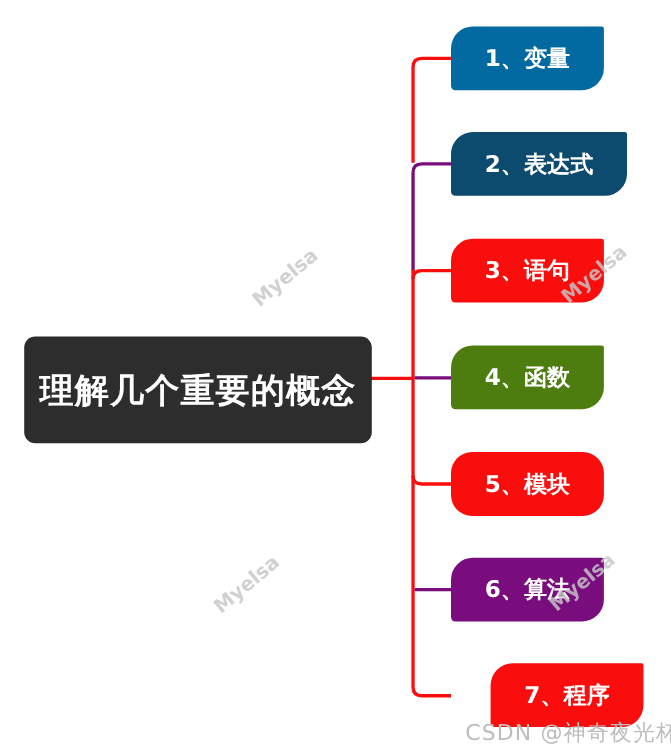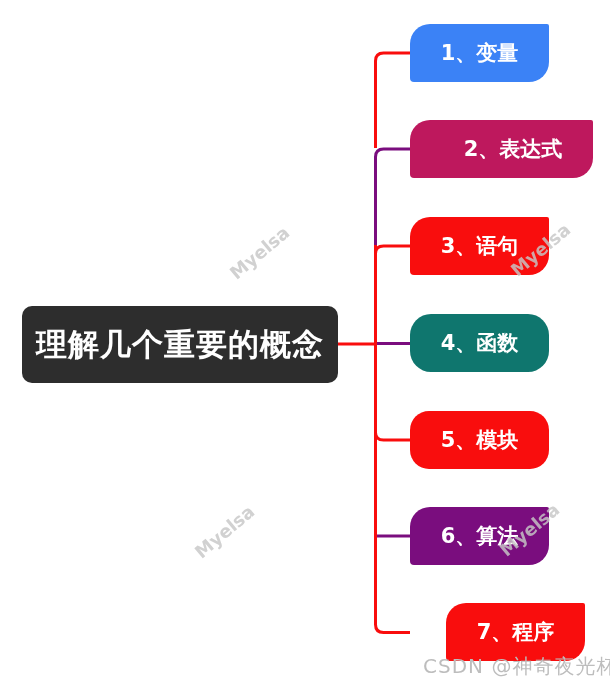--- a/index.html
+++ b/index.html
@@ -3,21 +3,21 @@
 <meta charset="utf-8">
 <style>
   html,body{margin:0;padding:0;background:#fff;}
   .canvas{
     position:relative;width:610px;height:686px;background:#ffffff;
     overflow:hidden;font-family:"DejaVu Sans",sans-serif;
   }
   .lines{position:absolute;left:0;top:0;width:610px;height:686px;z-index:1;}
   .lines path{fill:none;stroke-width:3;}
   .root{
-    position:absolute;left:22px;top:306px;width:316px;height:77px;
+    position:absolute;left:22px;top:306px;width:316px;height:97px;
     border-radius:10px;color:#ffffff;font-size:31px;font-weight:bold;
     display:flex;align-items:center;justify-content:center;
     letter-spacing:1px;z-index:2;white-space:nowrap;
   }
   .node{
     position:absolute;left:410px;width:139px;height:58px;
     border-radius:20px 2px 20px 4px;color:#ffffff;
     font-size:21px;font-weight:bold;
     display:flex;align-items:center;justify-content:center;
     z-index:2;white-space:nowrap;
@@ -62,24 +62,24 @@
 
     <path d="M334 344 H375.5" stroke="#f90d0d"></path>
 
     <path d="M377 343.5 H410" stroke="#7a0d7e"></path>
 
     <path d="M377 536 H410" stroke="#7a0d7e"></path>
   </svg>
 
   <div class="root" style="background: rgb(45, 45, 45);">理解几个重要的概念</div>
 
-  <div class="node n1" style="background: #3b82f6;">1、变量</div>
-  <div class="node n2" style="background: #be185d; padding-left: 23px;">2、表达式</div>
+  <div class="node n1" style="background: #0369a1;">1、变量</div>
+  <div class="node n2" style="background: #0c4a6e;">2、表达式</div>
   <div class="node n3" style="background: rgb(249, 13, 13);">3、语句</div>
-  <div class="node n4" style="background: #0f766e; border-radius: 21px;">4、函数</div>
+  <div class="node n4" style="background: #4d7c0f;">4、函数</div>
   <div class="node n5" style="background: rgb(249, 13, 13);">5、模块</div>
   <div class="node n6" style="background: rgb(122, 13, 126);">6、算法</div>
   <div class="node n7" style="background: rgb(249, 13, 13);">7、程序</div>
 
   <span class="wm wm1">Myelsa</span>
   <span class="wm wm2">Myelsa</span>
   <span class="wm wm3">Myelsa</span>
   <span class="wm wm4">Myelsa</span>
 
   <div class="footer">CSDN @神奇夜光杯</div>

